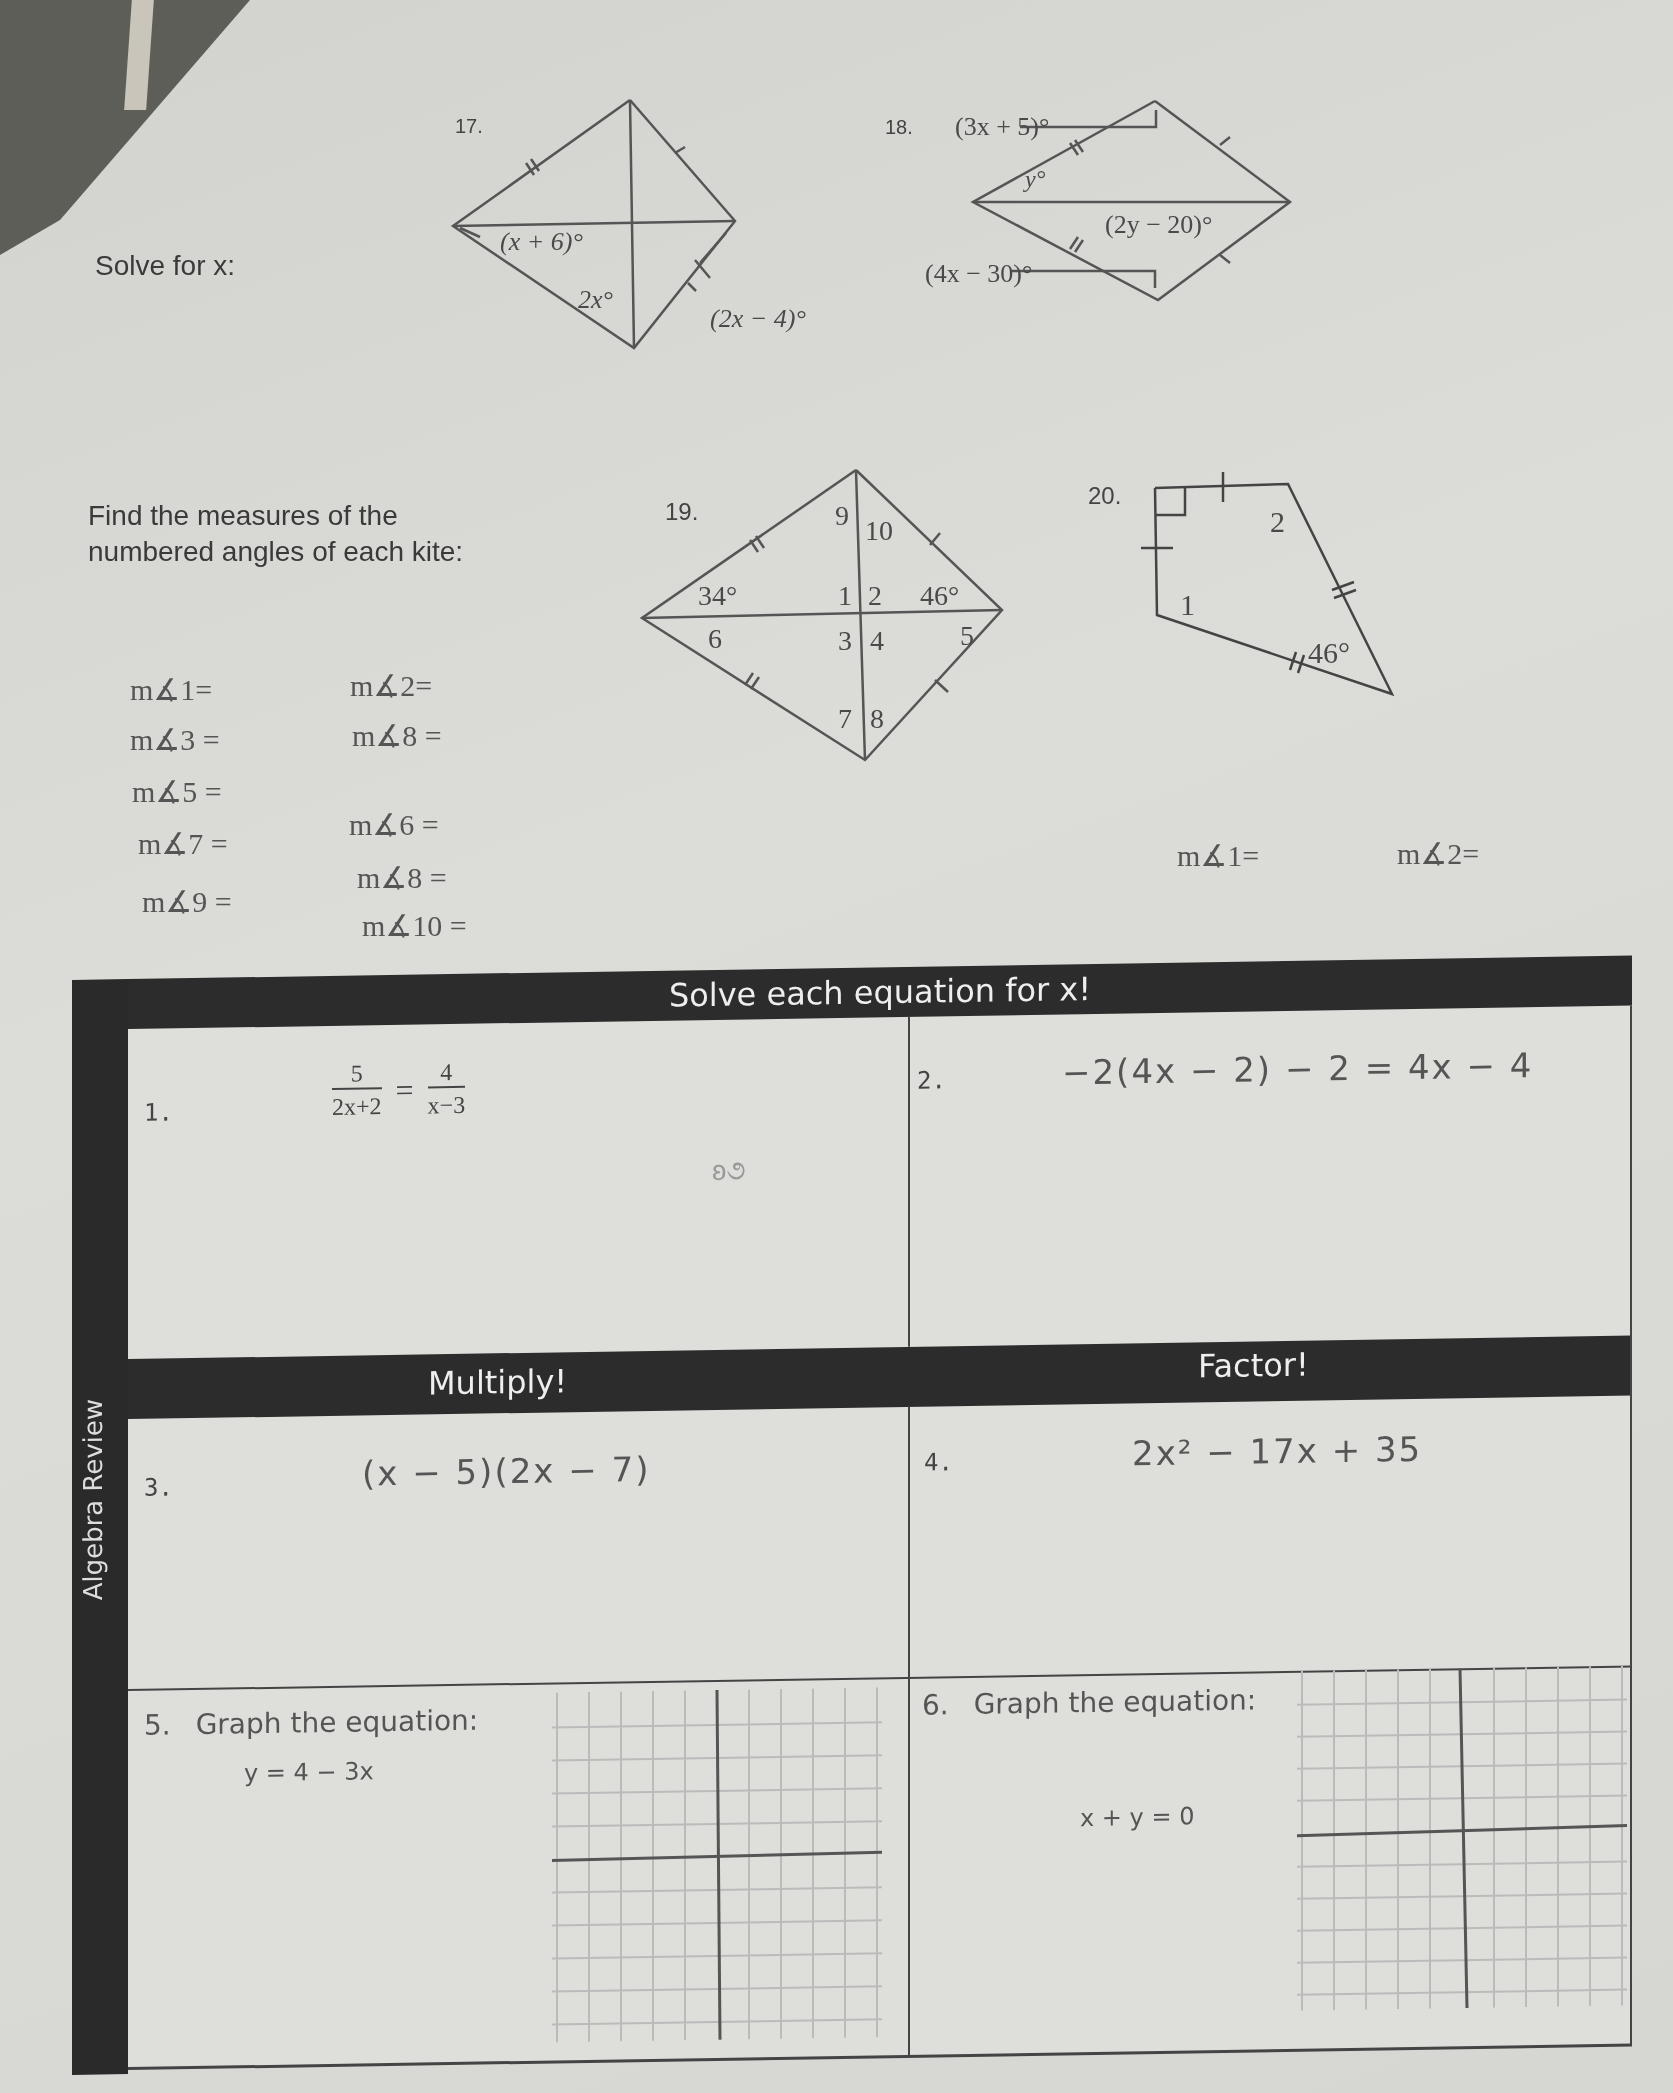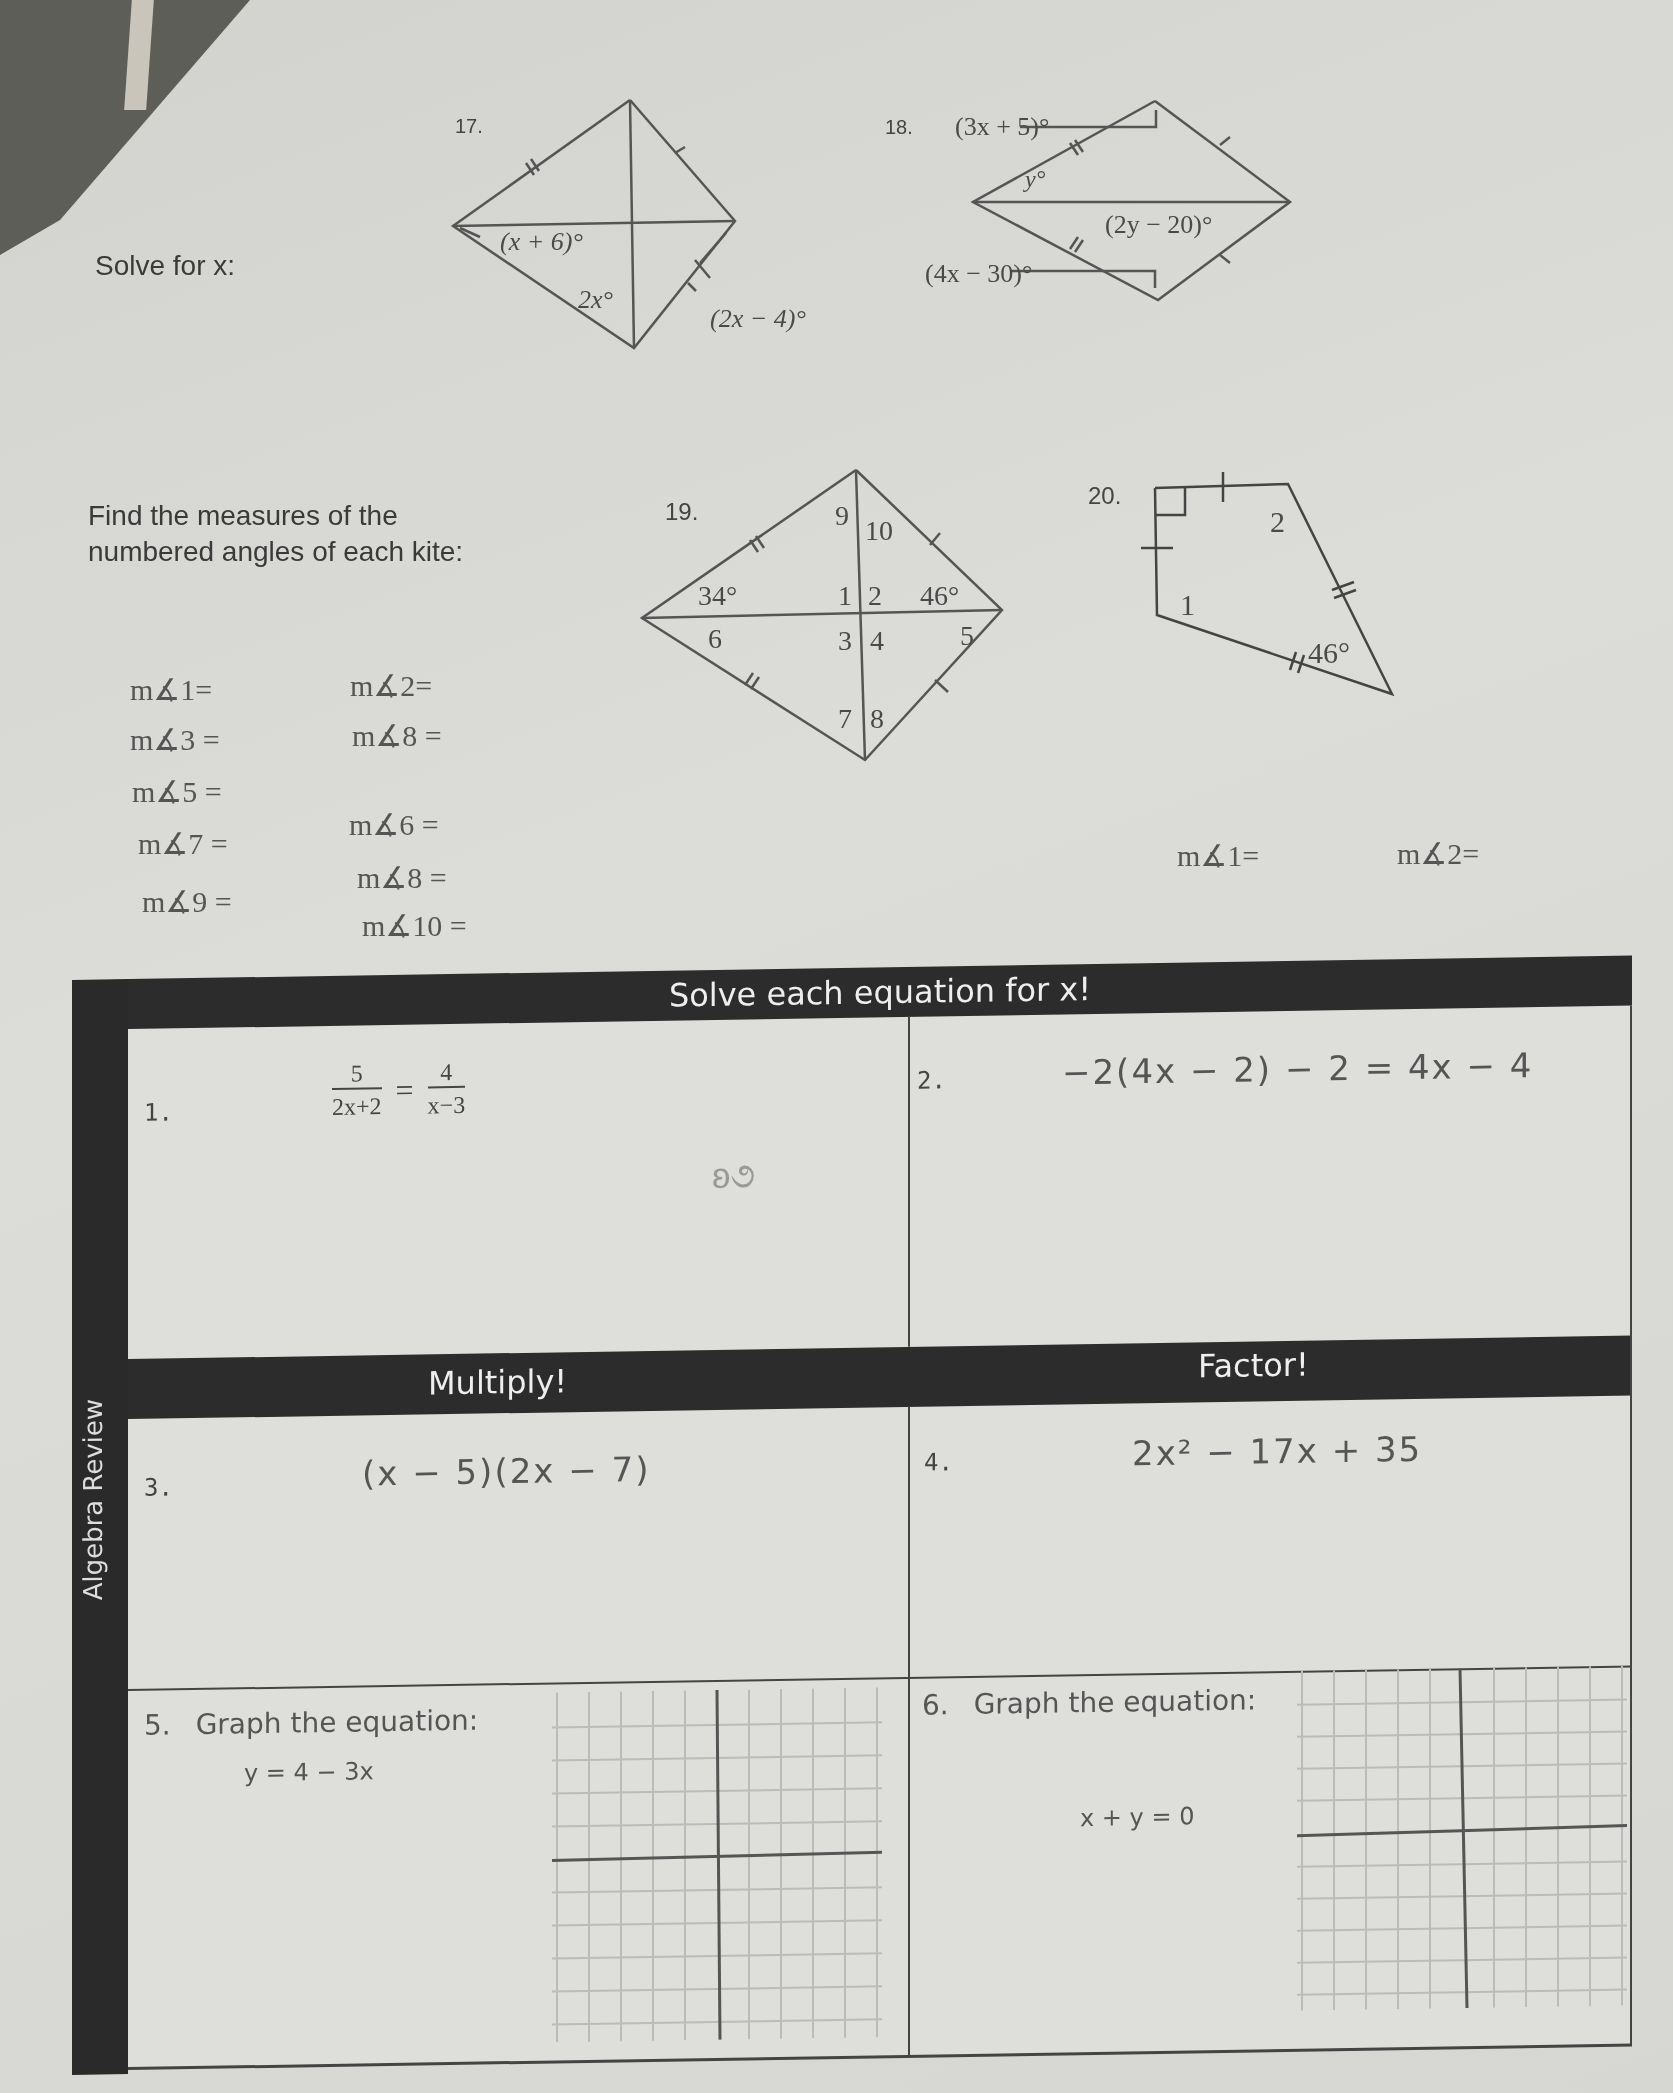--- a/index.html
+++ b/index.html
@@ -178,21 +178,21 @@
     <div style="display:flex; flex-direction:column; align-items:center;">
       <span>5</span>
       <span style="border-top:2px solid #444; padding-top:4px;">2x+2</span>
     </div>
     <span style="font-size:32px;">=</span>
     <div style="display:flex; flex-direction:column; align-items:center;">
       <span>4</span>
       <span style="border-top:2px solid #444; padding-top:4px;">x−3</span>
     </div>
   </div>
-  <div class="abs" style="left:640px; top:185px; font-size:36px; color:#999;">ʚ૭</div>
+  <div class="abs" style="left:640px; top:185px; font-size:28px; color:#999;">ʚ૭</div>
 
   <div class="abs q-num" style="left:845px; top:100px;">2.</div>
   <div class="abs hand" style="left:990px; top:88px;">−2(4x − 2) − 2 = 4x − 4</div>
 
   <div class="band" style="left:56px; top:380px; width:1504px; height:60px;">
     <span class="abs" style="left:300px; top:10px;">Multiply!</span>
     <span class="abs" style="left:1070px; top:5px;">Factor!</span>
   </div>
 
   <div class="divider" style="left:836px; top:440px; width:2px; height:650px;"></div>

